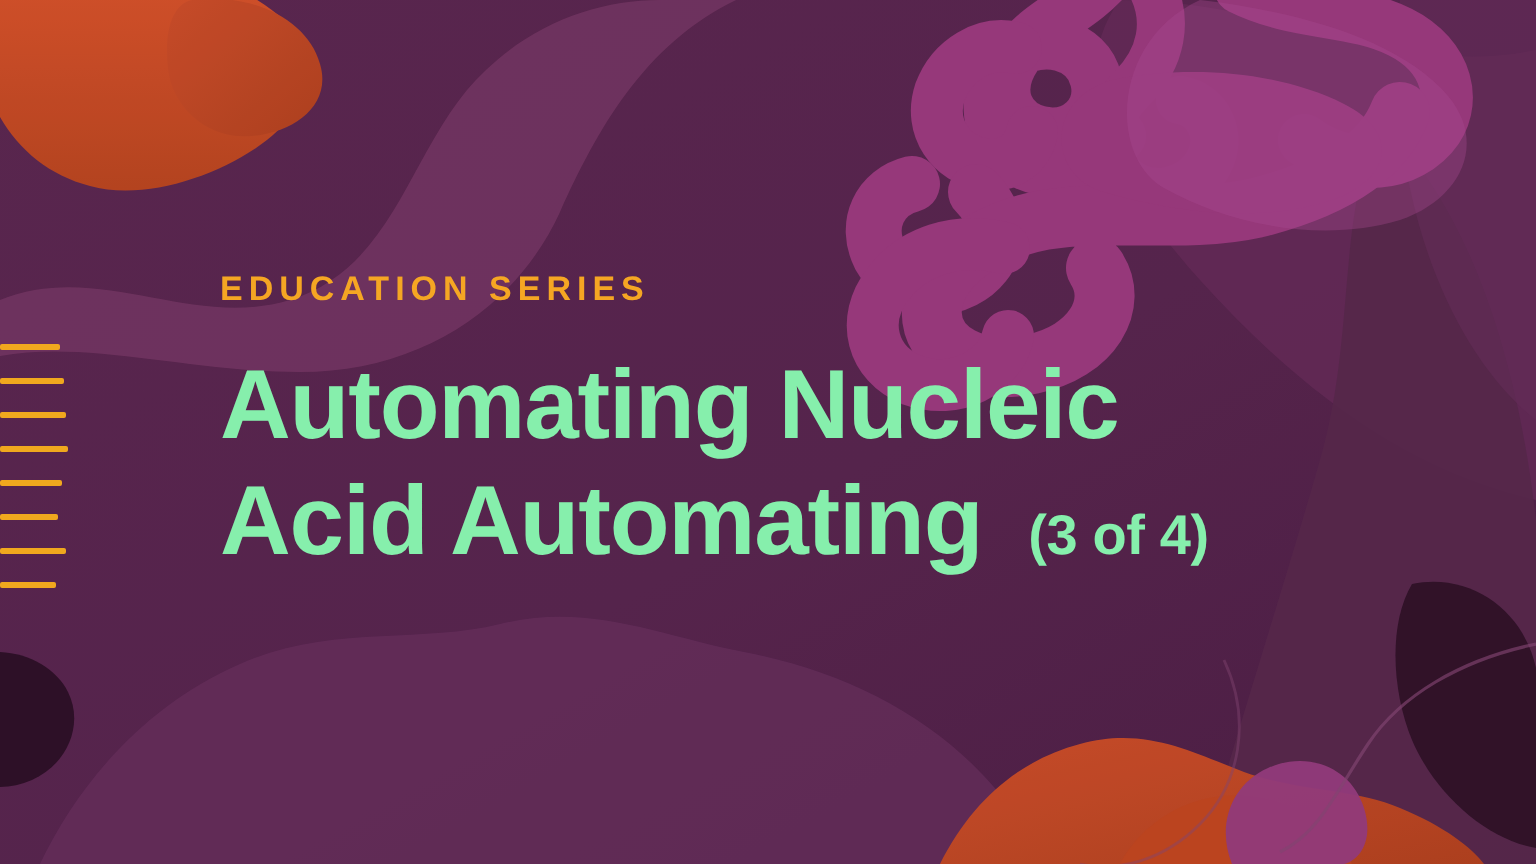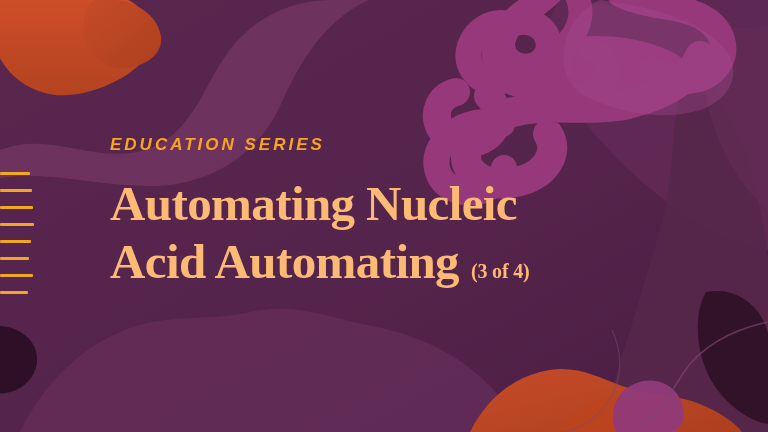--- a/index.html
+++ b/index.html
@@ -46,40 +46,38 @@
     z-index: 5;
   }
   .eyebrow {
     color: #F5A623;
     font-size: 17px;
     font-weight: bold;
     letter-spacing: 3.0px;
     line-height: 1;
     margin: 0 0 22px 0;
     white-space: nowrap;
-    font-style: italic;
   }
   .headline {
     margin: 0;
-    color: #fdba74;
+    color: #86efac;
     font-size: 49px;
     font-weight: bold;
     line-height: 1.18;
     letter-spacing: -0.6px;
     white-space: nowrap;
-    font-family: Liberation Serif, serif;
   }
   .headline-line {
     display: block;
   }
   .headline .counter {
-    font-size: 20px;
+    font-size: 28px;
     font-weight: bold;
     letter-spacing: -0.2px;
-    margin-left: 12px;
+    margin-left: 23px;
   }
 </style>
 </head>
 <body>
 
 <div id="slide">
 
   <svg id="bg-art" viewBox="0 0 768 432" preserveAspectRatio="none" aria-hidden="true">
     <defs>
       <linearGradient id="gBase" x1="0" y1="0" x2="1" y2="1">

